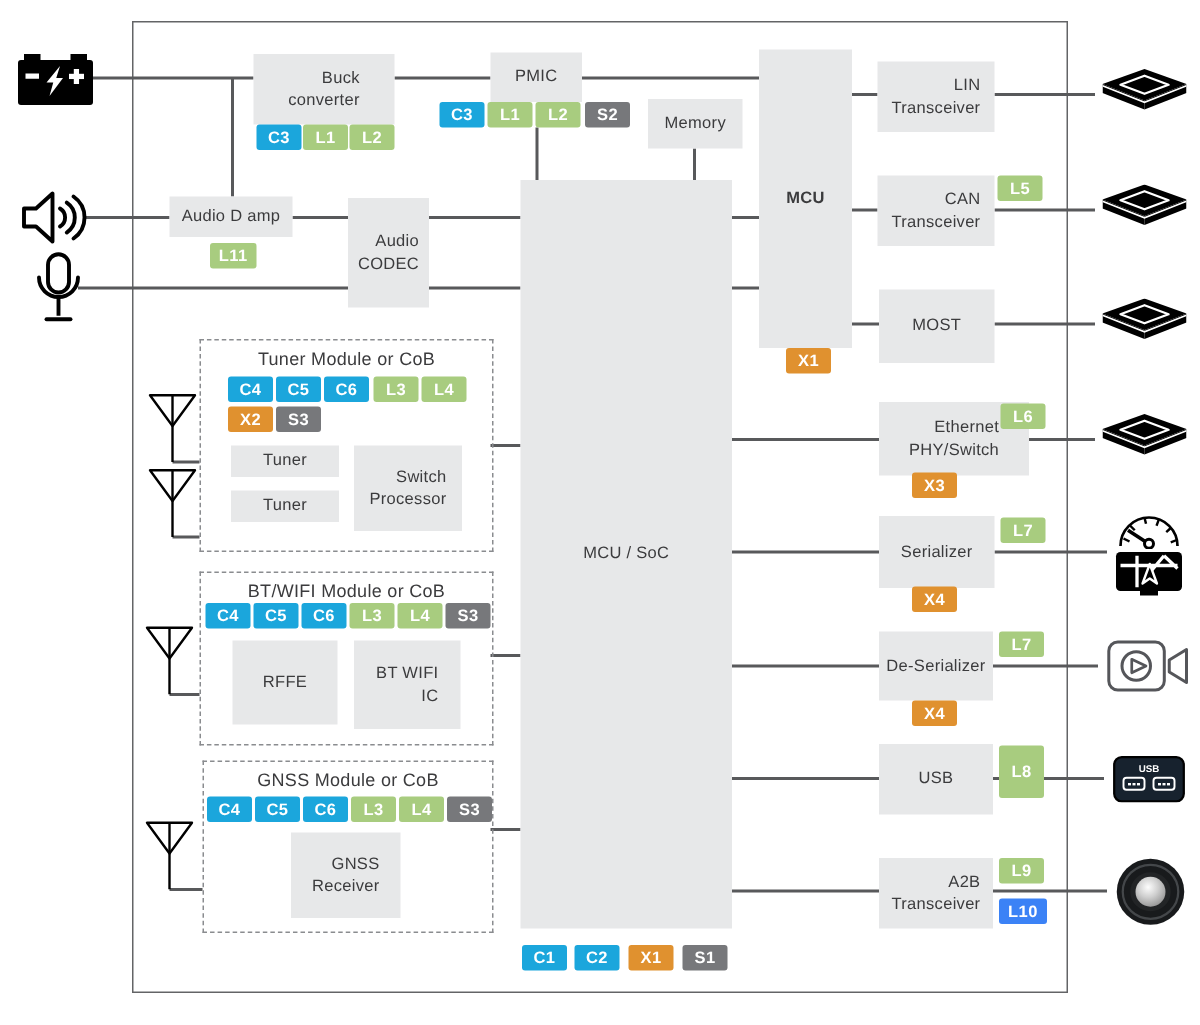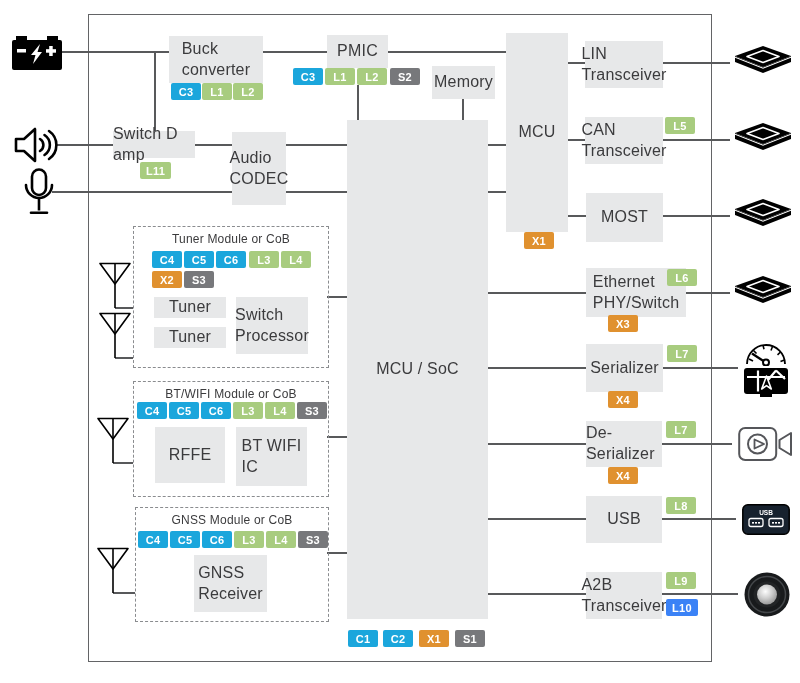--- a/index.html
+++ b/index.html
@@ -1,20 +1,20 @@
 <!DOCTYPE html>
 <html><head>
 <meta charset="utf-8">
 <style>
   html,body{margin:0;padding:0;background:#ffffff;font-family:"Liberation Sans",sans-serif;}
   #canvas{position:relative;width:800px;height:683px;background:#ffffff;overflow:hidden;}
   .border-box{position:absolute;border:1.5px solid #636466;background:transparent;}
   .line{position:absolute;background:#58595B;}
   .block{position:absolute;background:#E7E8E9;color:#3B3B3D;display:flex;align-items:center;justify-content:center;
-         text-align:left;font-size:16px;line-height:1.3;white-space:pre-line;letter-spacing:.2px;}
+         text-align:right;font-size:11px;line-height:1.3;white-space:pre-line;letter-spacing:.2px;}
   .module{position:absolute;border:1.5px dashed #8A8C8F;background:transparent;}
   .module-title{position:absolute;top:5px;left:0;width:100%;text-align:center;font-size:12px;color:#3B3B3D;letter-spacing:.2px;}
   .chip{position:absolute;color:#ffffff;font-weight:bold;font-size:11px;display:flex;align-items:center;
         justify-content:center;border-radius:2px;letter-spacing:.3px;}
   .icon{position:absolute;}
   .icon svg{width:100%;height:100%;display:block;}
 </style>
 </head>
 <body>
 
@@ -62,22 +62,22 @@
     <div class="module" style="left: 133px; top: 381px; width: 194px; height: 114px;">
       <div class="module-title">BT/WIFI Module or CoB</div>
     </div>
     <div class="module" style="left: 135px; top: 507px; width: 192px; height: 113px;">
       <div class="module-title">GNSS Module or CoB</div>
     </div>
     <div class="block" style="left: 169px; top: 36px; width: 94px; height: 47px;">Buck
 converter</div>
     <div class="block" style="left: 327px; top: 35px; width: 61px; height: 33px;">PMIC</div>
     <div class="block" style="left: 432px; top: 66px; width: 63px; height: 33px;">Memory</div>
-    <div class="block" style="left: 506px; top: 33px; width: 62px; height: 199px;">MCU</div>
-    <div class="block" style="left: 113px; top: 131px; width: 82px; height: 27px;">Switch D amp</div>
+    <div class="block" style="left: 506px; top: 33px; width: 62px; height: 199px; font-weight: bold;">MCU</div>
+    <div class="block" style="left: 113px; top: 131px; width: 82px; height: 27px;">Audio D amp</div>
     <div class="block" style="left: 347px; top: 120px; width: 141px; height: 499px;">MCU / SoC</div>
     <div class="block" style="left: 232px; top: 132px; width: 54px; height: 73px;">Audio
 CODEC</div>
     <div class="block" style="left: 585px; top: 41px; width: 78px; height: 47px;">LIN
 Transceiver</div>
     <div class="block" style="left: 585px; top: 117px; width: 78px; height: 47px;">CAN
 Transceiver</div>
     <div class="block" style="left: 586px; top: 193px; width: 77px; height: 49px;">MOST</div>
     <div class="block" style="left: 586px; top: 268px; width: 100px; height: 49px;">Ethernet
 PHY/Switch</div>
@@ -123,21 +123,21 @@
     <div class="chip" style="left: 234px; top: 531px; width: 30px; height: 17px; background: rgb(168, 204, 127);">L3</div>
     <div class="chip" style="left: 266px; top: 531px; width: 30px; height: 17px; background: rgb(168, 204, 127);">L4</div>
     <div class="chip" style="left: 298px; top: 531px; width: 30px; height: 17px; background: rgb(119, 120, 123);">S3</div>
     <div class="chip" style="left: 665px; top: 117px; width: 30px; height: 17px; background: rgb(168, 204, 127);">L5</div>
     <div class="chip" style="left: 667px; top: 269px; width: 30px; height: 17px; background: rgb(168, 204, 127);">L6</div>
     <div class="chip" style="left: 608px; top: 315px; width: 30px; height: 17px; background: rgb(224, 145, 47);">X3</div>
     <div class="chip" style="left: 667px; top: 345px; width: 30px; height: 17px; background: rgb(168, 204, 127);">L7</div>
     <div class="chip" style="left: 608px; top: 391px; width: 30px; height: 17px; background: rgb(224, 145, 47);">X4</div>
     <div class="chip" style="left: 666px; top: 421px; width: 30px; height: 17px; background: rgb(168, 204, 127);">L7</div>
     <div class="chip" style="left: 608px; top: 467px; width: 30px; height: 17px; background: rgb(224, 145, 47);">X4</div>
-    <div class="chip" style="left: 666px; top: 497px; width: 30px; height: 17px; background: rgb(168, 204, 127);">L8</div>
+    <div class="chip" style="left: 666px; top: 497px; width: 30px; height: 35px; background: rgb(168, 204, 127);">L8</div>
     <div class="chip" style="left: 666px; top: 572px; width: 30px; height: 17px; background: rgb(168, 204, 127);">L9</div>
     <div class="chip" style="left: 666px; top: 599px; width: 32px; height: 17px; background: #3b82f6;">L10</div>
     <div class="chip" style="left: 348px; top: 630px; width: 30px; height: 17px; background: rgb(27, 166, 220);">C1</div>
     <div class="chip" style="left: 383px; top: 630px; width: 30px; height: 17px; background: rgb(27, 166, 220);">C2</div>
     <div class="chip" style="left: 419px; top: 630px; width: 30px; height: 17px; background: rgb(224, 145, 47);">X1</div>
     <div class="chip" style="left: 455px; top: 630px; width: 30px; height: 17px; background: rgb(119, 120, 123);">S1</div>
     <div class="icon" style="left: 12px; top: 36px; width: 50px; height: 34px;">
       <svg viewBox="0 0 50 34">
         <rect x="4" y="0" width="11" height="7" fill="#000"></rect>
         <rect x="35" y="0" width="11" height="7" fill="#000"></rect>

